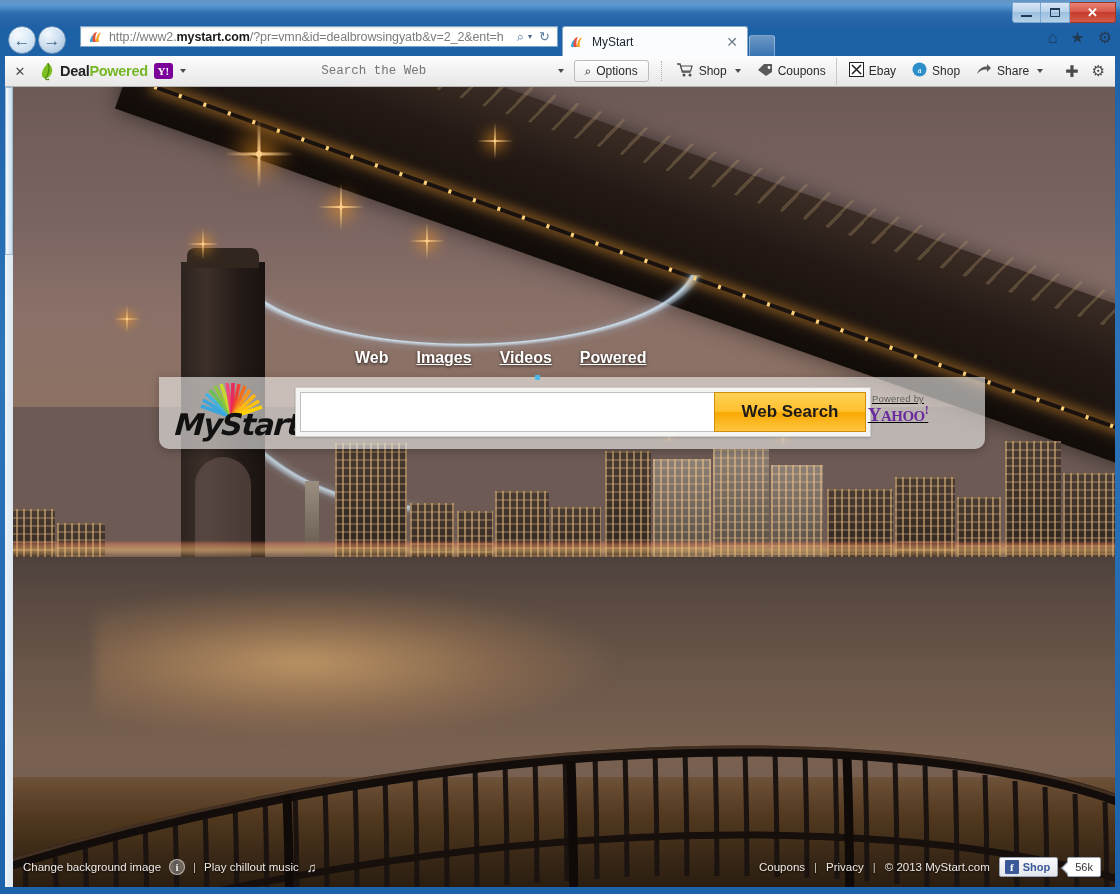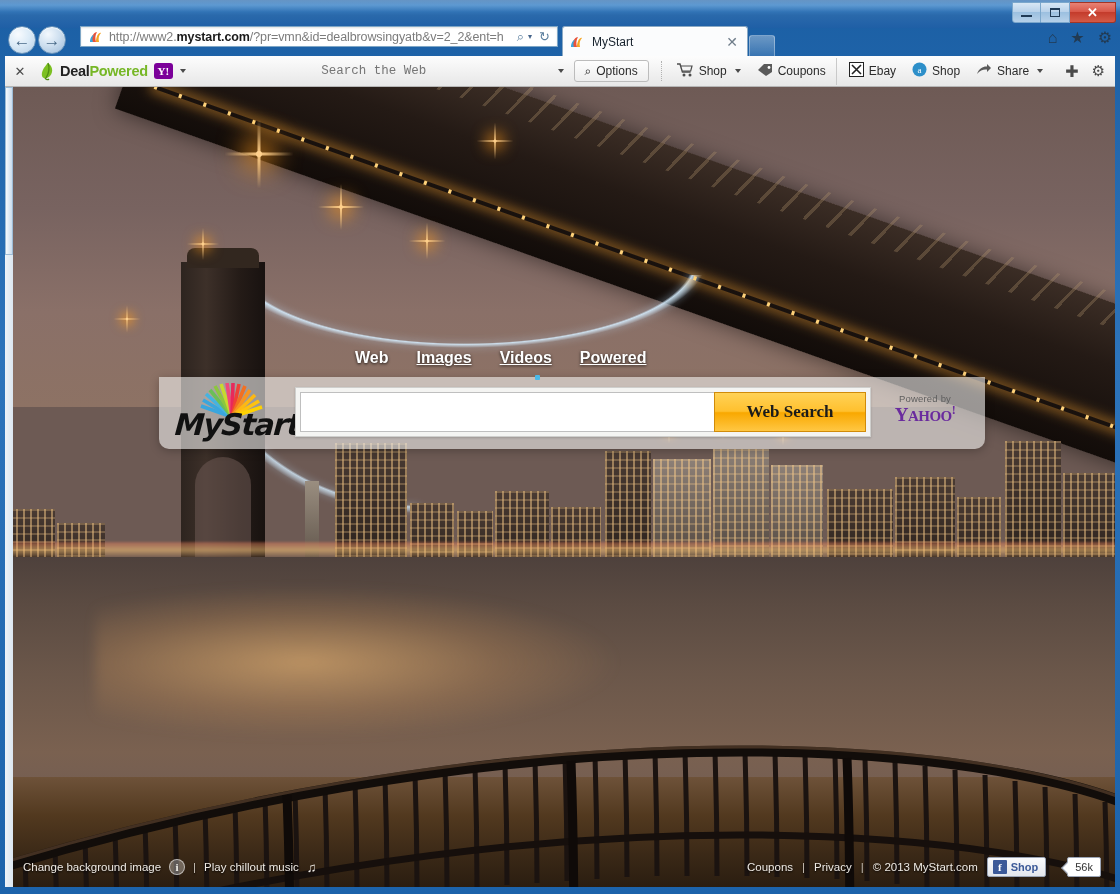--- a/index.html
+++ b/index.html
@@ -276,23 +276,23 @@
   }
   #searchinput {
     flex:1; border:1px solid #bfbfbf; border-right:none; background:#fff;
     font-size:15px; padding:0 8px; outline:none;
     font-family:"Liberation Sans",sans-serif;
   }
   #searchbtn {
     width:152px; border:1px solid #d08b0a; cursor:pointer;
     background:linear-gradient(to bottom,#ffd257 0%,#ffc02e 48%,#f9a800 52%,#ffc743 100%);
     font-size:17px; font-weight:bold; color:#1b1b1b;
-    font-family:Liberation Serif, serif;
-  }
-  #poweredby { position:absolute; left:721px; top:16px; width:90px; text-align:center; }
+    font-family:Liberation Sans, sans-serif;
+  }
+  #poweredby { position:absolute; left:694px; top:16px; width:90px; text-align:center;text-decoration:underline; }
   #pb-label { font-size:9.5px; color:#5e5e5e; letter-spacing:.2px; }
   #pb-yahoo {
     font-family:"Liberation Serif", serif; font-size:19px; font-weight:bold;
     color:#6a2b9e; letter-spacing:-.5px; margin-top:-1px;
   }
   #pb-yahoo .ex { font-size:12px; vertical-align:super; }
 
   
   #footer {
     position:absolute; left:0; bottom:0; width:1110px; height:40px;
@@ -315,21 +315,21 @@
     background:linear-gradient(to bottom,#fafbfd,#e3e6ec);
     border:1px solid #9aa4b5; border-radius:2px;
     color:#3b5998; font-size:11px; font-weight:bold;
   }
   #fb-f {
     width:14px; height:14px; background:#3b5998; color:#fff; font-weight:bold;
     font-size:11px; display:flex; align-items:center; justify-content:center;
     font-family:"Liberation Serif",serif; border-radius:1px;
   }
   #fb-count {
-    position:relative; height:20px; padding:0 7px; margin-left:12px;
+    position:relative; height:20px; padding:0 7px; margin-left:0;
     background:#fff; border:1px solid #9aa4b5; border-radius:2px;
     display:flex; align-items:center; color:#333; font-size:11px;
   }
   #fb-count::before{
     content:""; position:absolute; left:-5px; top:6px; width:7px; height:7px;
     background:#fff; border-left:1px solid #9aa4b5; border-bottom:1px solid #9aa4b5;
     transform:rotate(45deg);
   }
   .noselect { user-select:none; }
 </style>

